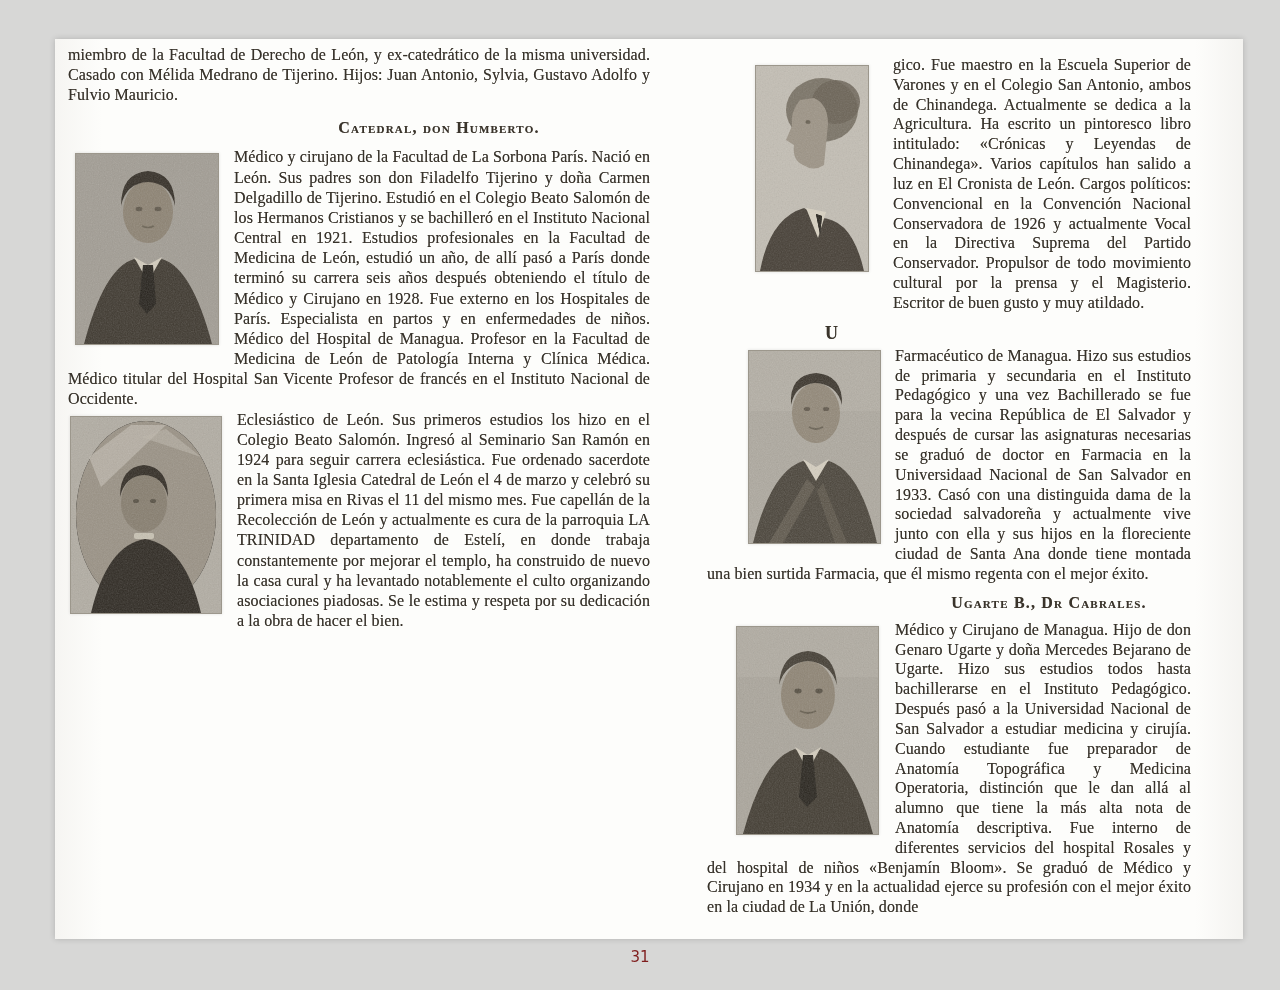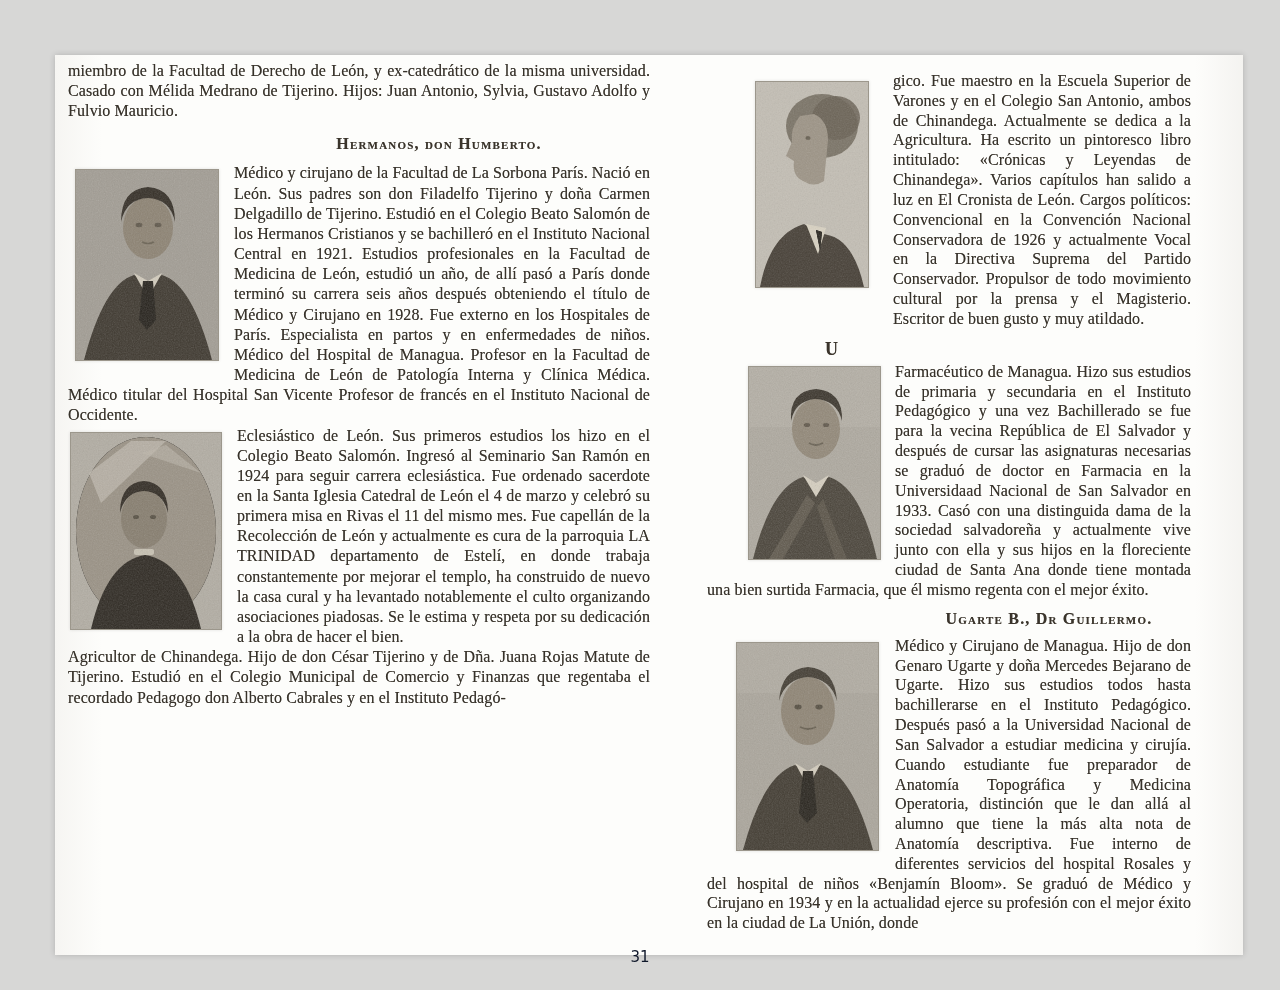--- a/index.html
+++ b/index.html
@@ -4,21 +4,21 @@
 <style>
   html,body{margin:0;padding:0;}
   body{
     width:1280px;height:990px;
     background:#d7d7d6;
     overflow:hidden;
     font-family:"Liberation Serif","DejaVu Serif",serif;
   }
   .stage{position:relative;width:1280px;height:990px;}
   .sheet{
-    position:absolute;left:55px;top:55px;width:1188px;height:900px;
+    position:absolute;left:55px;top:39px;width:1188px;height:900px;
     background:linear-gradient(90deg,#f6f5f2 0%,#fdfdfb 4%,#fdfdfb 96%,#f4f3f0 100%);
     box-shadow:0 0 6px rgba(0,0,0,0.18);
   }
   .col{position:absolute;top:0;color:#373128;}
   .col-left{left:13px;top:6px;width:582px;}
   .col-right{left:652px;top:16px;width:484px;}
 
   .body-text{
     margin:0;
     font-size:16px;line-height:1.26;
@@ -65,35 +65,35 @@
   .photo-guillermo{width:141px;height:207px;margin:6px 16px 8px 29px;}
 
   .cont-row{display:flex;}
   .cont-row .photo{float:none;flex:0 0 auto;}
   .cont-row .cont-text{flex:1 1 auto;margin-left:24px;}
 
   .page-number{
     position:absolute;left:0;right:0;top:948px;
     text-align:center;
     font-family:"DejaVu Sans","Liberation Sans",sans-serif;
-    font-size:15px;color:#0f172a;
+    font-size:15px;color:#7f1d1d;
   }
 </style>
 </head>
 <body>
 
 <div class="stage">
   <div class="sheet">
 
     <div class="col col-left">
 
       <p class="body-text">miembro de la Facultad de Derecho de León, y ex-catedrático de la misma universidad. Casado con Mélida Medrano de Tijerino. Hijos: Juan Antonio, Sylvia, Gustavo Adolfo y Fulvio Mauricio.</p>
 
       <section class="entry">
-        <h3 class="entry-heading shift-right">Hermanos, don Humberto.</h3>
+        <h3 class="entry-heading shift-right">Catedral, don Humberto.</h3>
         <div class="entry-body">
           <div class="photo photo-humberto">
             <svg viewBox="0 0 142 190" preserveAspectRatio="none" aria-hidden="true">
               <defs>
                 <filter id="gr1">
                     <feTurbulence type="fractalNoise" baseFrequency="0.85" numOctaves="2" seed="7" stitchTiles="stitch"></feTurbulence>
                     <feColorMatrix type="saturate" values="0"></feColorMatrix>
                   </filter>
               </defs>
               <rect width="142" height="190" fill="#a7a298"></rect>
@@ -135,21 +135,20 @@
               <ellipse cx="82" cy="84" rx="3" ry="2" fill="#4f483c" opacity="0.85"></ellipse>
               <rect x="63" y="116" width="20" height="6" rx="2" fill="#c8c2b3"></rect>
               <rect width="150" height="196" filter="url(#gr2)" opacity="0.22"></rect>
             </svg>
           </div>
           <p class="body-text">Eclesiástico de León. Sus primeros estudios los hizo en el Colegio Beato Salomón. Ingresó al Seminario San Ramón en 1924 para seguir carrera eclesiástica. Fue ordenado sacerdote en la Santa Iglesia Catedral de León el 4 de marzo y celebró su primera misa en Rivas el 11 del mismo mes. Fue capellán de la Recolección de León y actualmente es cura de la parroquia LA TRINIDAD departamento de Estelí, en donde trabaja constantemente por mejorar el templo, ha construido de nuevo la casa cural y ha levantado notablemente el culto organizando asociaciones piadosas. Se le estima y respeta por su dedicación a la obra de hacer el bien.</p>
         </div>
       </section>
 
       <section class="entry">
-        <p class="body-text">Agricultor de Chinandega. Hijo de don César Tijerino y de Dña. Juana Rojas Matute de Tijerino. Estudió en el Colegio Municipal de Comercio y Finanzas que regentaba el recordado Pedagogo don Alberto Cabrales y en el Instituto Pedagó-</p>
       </section>
 
     </div>
 
     <div class="col col-right">
 
       <div class="cont-row">
         <div class="photo photo-profile">
           <svg viewBox="0 0 112 205" preserveAspectRatio="none" aria-hidden="true">
             <defs>
@@ -198,21 +197,21 @@
               <path d="M60 76 Q67 80 74 76" stroke="#5d5547" stroke-width="1.8" fill="none" opacity="0.8"></path>
               <path d="M54 108 L67 130 L80 108 L67 116 Z" fill="#d6cfc0"></path>
               <rect width="131" height="192" filter="url(#gr4)" opacity="0.24"></rect>
             </svg>
           </div>
           <p class="body-text">Farmacéutico de Managua. Hizo sus estudios de primaria y secundaria en el Instituto Pedagógico y una vez Bachillerado se fue para la vecina República de El Salvador y después de cursar las asignaturas necesarias se graduó de doctor en Farmacia en la Universidaad Nacional de San Salvador en 1933. Casó con una distinguida dama de la sociedad salvadoreña y actualmente vive junto con ella y sus hijos en la floreciente ciudad de Santa Ana donde tiene montada una bien surtida Farmacia, que él mismo regenta con el mejor éxito.</p>
         </div>
       </section>
 
       <section class="entry">
-        <h3 class="entry-heading shift-right">Ugarte B., Dr Guillermo.</h3>
+        <h3 class="entry-heading shift-right">Ugarte B., Dr Cabrales.</h3>
         <div class="entry-body">
           <div class="photo photo-guillermo">
             <svg viewBox="0 0 141 207" preserveAspectRatio="none" aria-hidden="true">
               <defs>
                 <filter id="gr5">
                     <feTurbulence type="fractalNoise" baseFrequency="0.8" numOctaves="2" seed="23" stitchTiles="stitch"></feTurbulence>
                     <feColorMatrix type="saturate" values="0"></feColorMatrix>
                   </filter>
               </defs>
               <rect width="141" height="207" fill="#aba69c"></rect>

